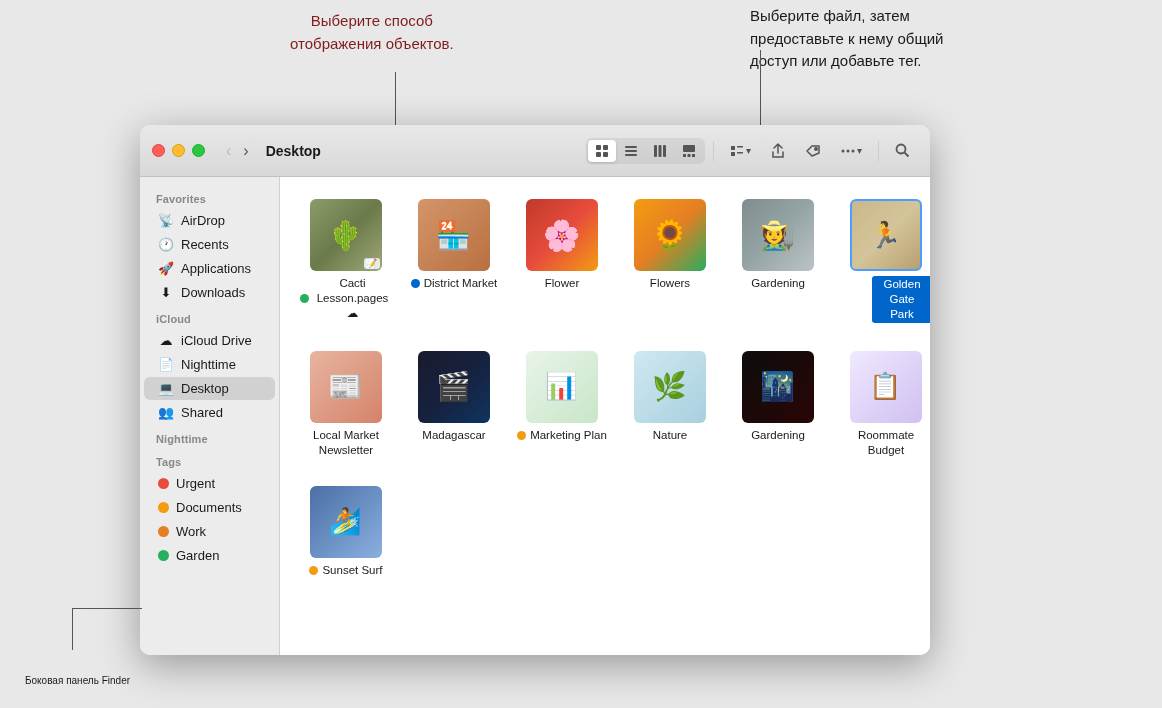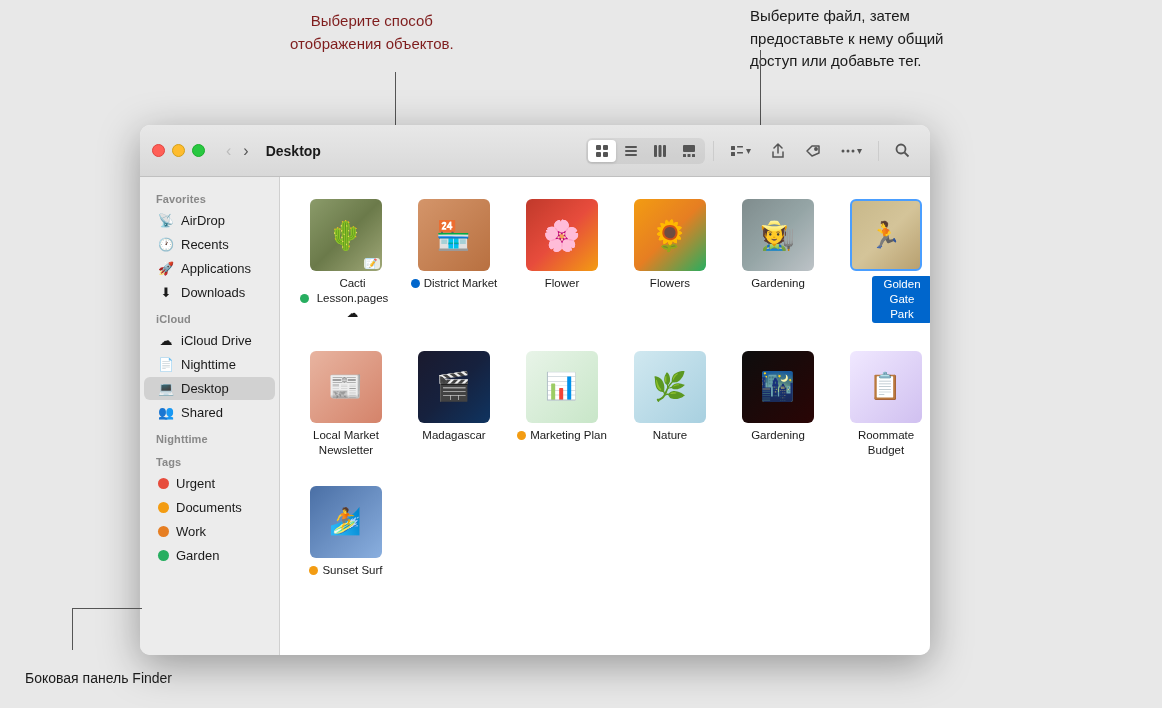--- a/index.html
+++ b/index.html
@@ -673,17 +673,17 @@
             <span class="file-name-label">Sunset Surf</span>
           </div>
         </div>
 
       </div>
 
     </div>
   </div>
 </div>
 
-<div style="position:absolute; bottom:22px; left:25px; font-size:14px; color:#1a1a1a;">Боковая панель Finder</div>
+<div style="position:absolute; bottom:22px; left:25px; font-size:10px; color:#1a1a1a;">Боковая панель Finder</div>
 
 <div style="position:absolute; bottom:58px; left:72px; width:1px; height:42px; background:#555;"></div>
 
 <div style="position:absolute; bottom:99px; left:72px; width:70px; height:1px; background:#555;"></div>
 
 </body></html>

